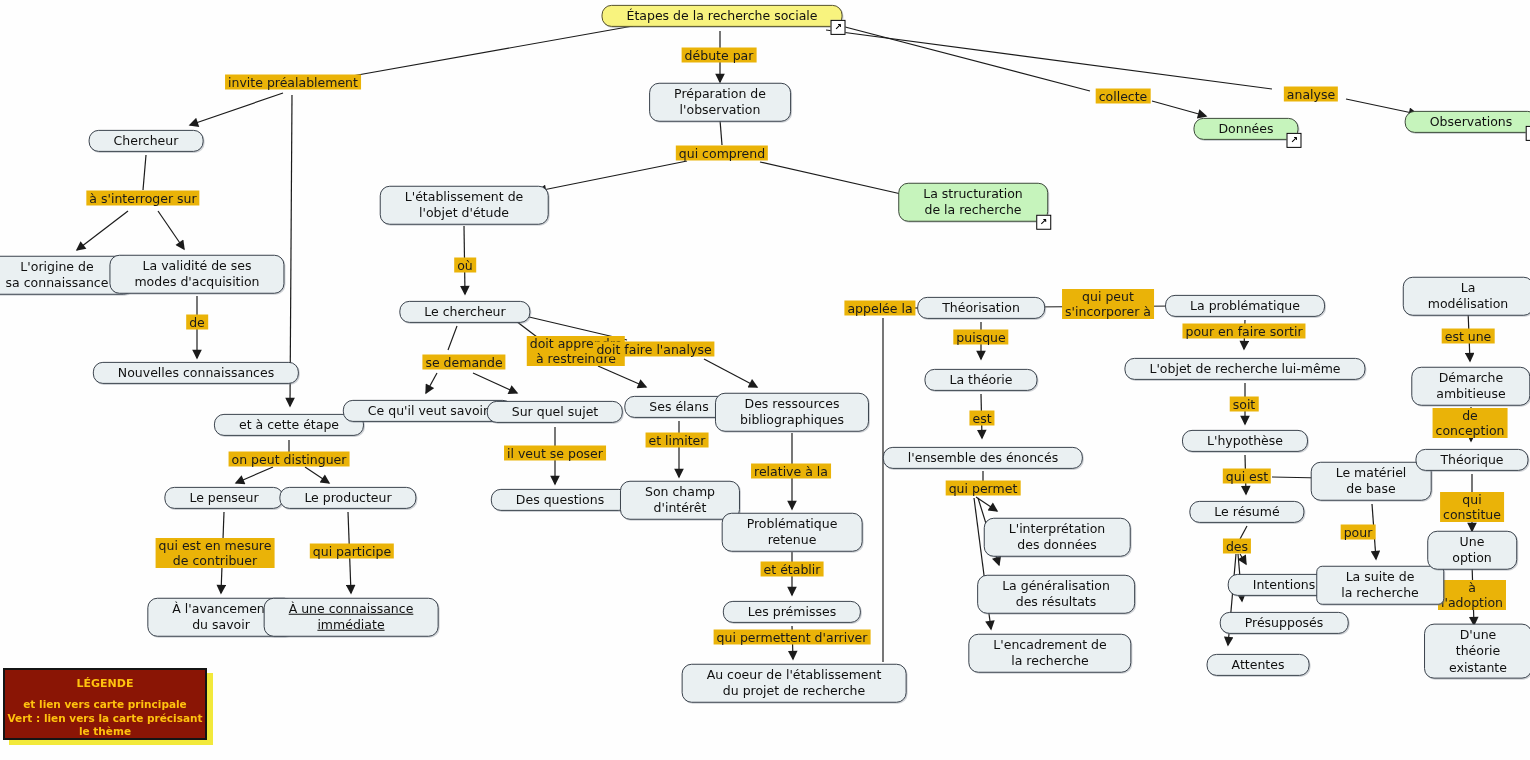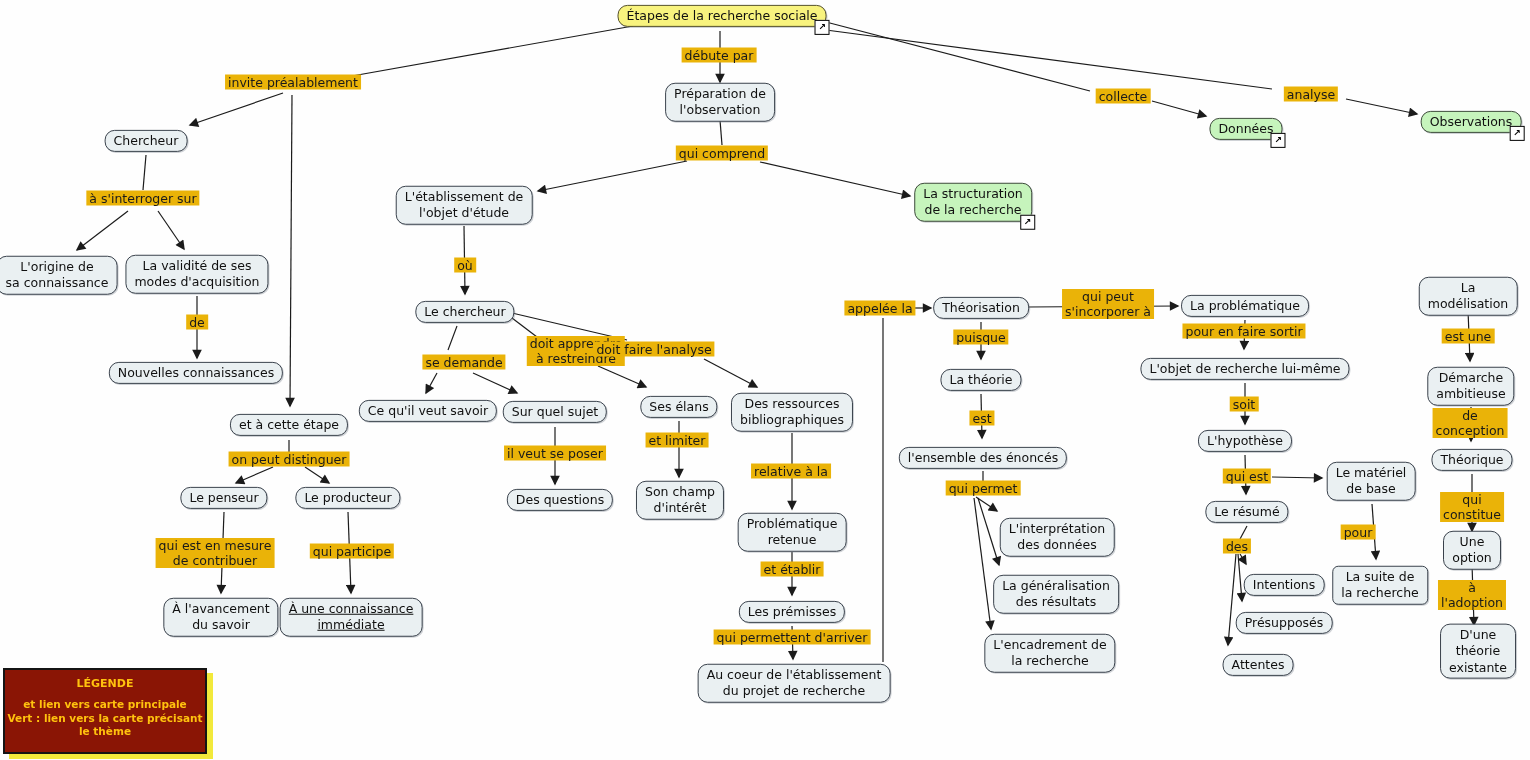--- a/index.html
+++ b/index.html
@@ -2,27 +2,27 @@
 <html><head>
 <meta charset="utf-8">
 <style>
   html,body{margin:0;padding:0;background:#fff;font-family:"DejaVu Sans","Liberation Sans",sans-serif;}
   .canvas{position:relative;width:1530px;height:760px;background:#fefefe;overflow:hidden;}
   #edges{position:absolute;left:0;top:0;width:1530px;height:760px;z-index:1;}
   .edge{stroke:#1b1b1b;stroke-width:1.2;fill:none;}
   .elabel{position:absolute;transform:translate(-50%,-50%);z-index:2;background:#eab308;
     padding:0 3px;font-size:12.5px;color:#1a1a1a;text-align:center;white-space:pre-line;line-height:1.2;}
   .node{position:absolute;transform:translate(-50%,-50%);z-index:3;background:#EAF0F2;
-    border:1.4px solid #3a424c;border-radius:10px;padding:2px 8px;font-size:12.5px;color:#101010;
+    border:1.4px solid #3a424c;border-radius:10px;padding:2px 24px;font-size:12.5px;color:#101010;
     text-align:center;white-space:pre-line;line-height:1.3;box-shadow:1px 1px 0 rgba(120,130,140,.35);}
   .node.start{background:#F8F37E;border-color:#55502a;}
   .node.link{background:#C6F4BC;border-color:#3c4a3a;}
   .linkicon{position:absolute;right:-4px;bottom:-9px;width:13px;height:13px;background:#fff;
     border:1.3px solid #000;font-size:9px;line-height:12px;text-align:center;font-weight:bold;color:#000;}
-  .legend{position:absolute;left:3px;top:668px;width:204px;height:86px;z-index:4;box-sizing:border-box;
+  .legend{position:absolute;left:3px;top:668px;width:204px;height:72px;z-index:4;box-sizing:border-box;
     background:#8A1505;border:2px solid #141414;box-shadow:6px 5px 0 #F2E93B;
     color:#FFC20E;text-align:center;font-size:10.5px;font-weight:bold;padding-top:7px;}
   .legend-title{font-size:11px;margin-bottom:8px;}
   .legend-line{line-height:1.3;}
 </style>
 </head>
 <body>
 
 <div class="canvas">
   <svg id="edges" xmlns="http://www.w3.org/2000/svg">

